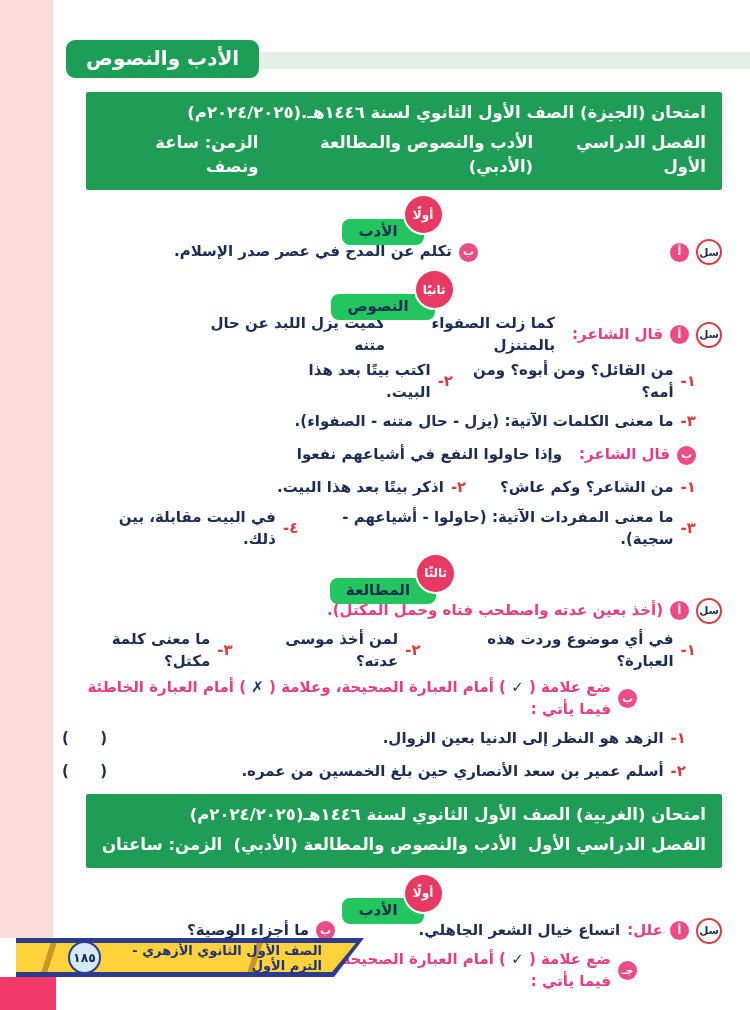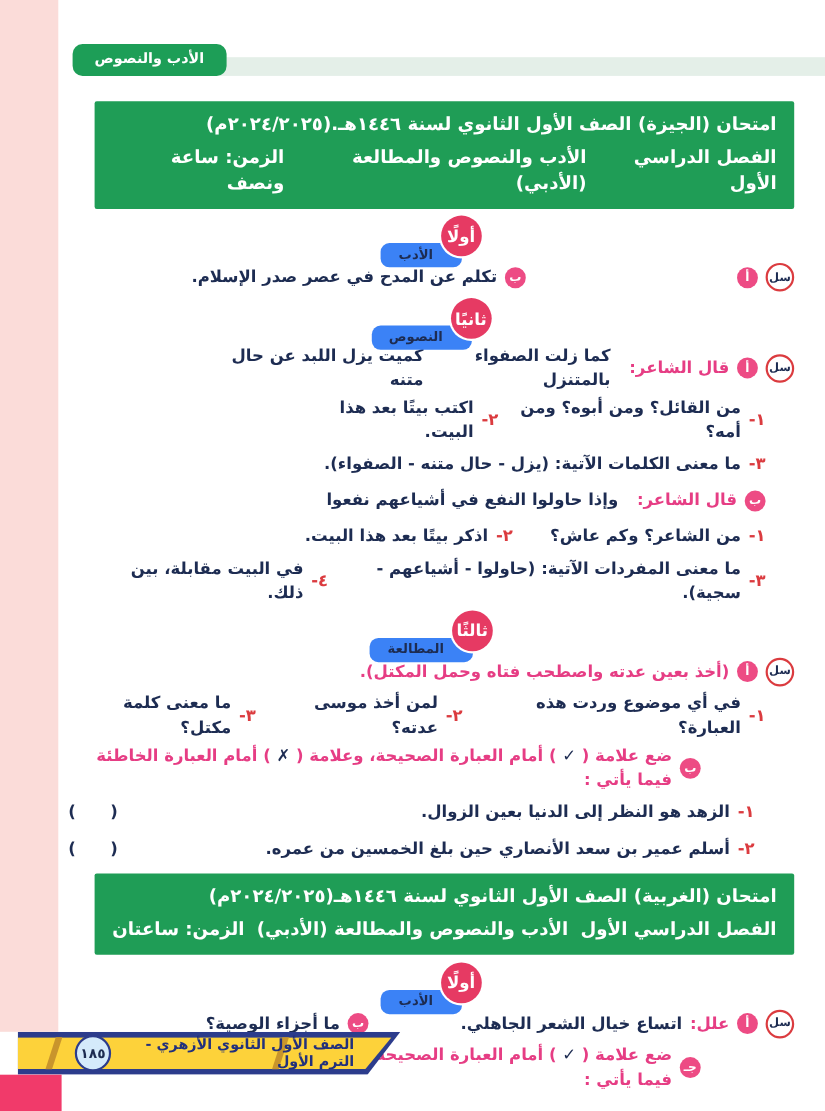--- a/index.html
+++ b/index.html
@@ -3,33 +3,33 @@
 <meta charset="utf-8">
 <style>
   html,body{margin:0;padding:0;background:#ffffff;}
   .page{position:relative;width:750px;height:1010px;background:#ffffff;overflow:hidden;
         font-family:"DejaVu Sans","Liberation Sans",sans-serif;direction:rtl;}
   
   .side-strip{position:absolute;left:0;top:0;width:53px;height:938px;background:#fbdcd9;}
   .crimson-block{position:absolute;left:0;top:977px;width:56px;height:33px;background:#f13a6a;}
   .top-band{position:absolute;top:52px;left:90px;right:0;height:17px;background:#e4efe8;}
   .chapter-tab{position:absolute;top:40px;left:66px;background:#1d9e57;color:#fff;
-      border-radius:9px;padding:6px 20px 8px;font-weight:bold;font-size:13px;z-index:2;}
+      border-radius:9px;padding:6px 20px 8px;font-weight:bold;font-size:20px;z-index:2;}
   
   .content{position:absolute;top:92px;right:28px;left:62px;color:#1d2c52;}
   .exam-header{background:#1f9d56;color:#fff;font-weight:bold;font-size:16.5px;
       padding:9px 16px 11px;margin:0 0 6px 24px;border-radius:2px;line-height:1.45;}
   .exam-header .line1{text-align:right;margin-bottom:6px;}
   .exam-header .line2{display:flex;justify-content:space-between;}
   
   .section-badge{display:flex;justify-content:center;align-items:center;margin:4px 0;height:38px;}
   .badge-circle{width:37px;height:37px;border-radius:50%;background:#e63a63;color:#fff;
-      font-size:15px;font-weight:bold;display:flex;align-items:center;justify-content:center;
+      font-size:12px;font-weight:bold;display:flex;align-items:center;justify-content:center;
       z-index:2;box-shadow:0 0 0 2px #fff;}
-  .badge-pill{background:#3b82f6;color:#1d2c52;font-weight:bold;font-size:12px;
+  .badge-pill{background:#22c55e;color:#1d2c52;font-weight:bold;font-size:15px;
       padding:3px 26px 5px 16px;border-radius:8px;margin-right:-19px;z-index:1;margin-top:35px;}
   
   .qrow{display:flex;align-items:center;gap:7px;margin:4px 0;font-size:15px;font-weight:bold;
       color:#1d2c52;line-height:1.45;min-height:29px;}
   .grp{display:flex;align-items:center;gap:7px;}
   .spread{justify-content:space-between;}
   .marker{width:26px;height:26px;border-radius:50%;border:2.5px solid #db3b3f;background:#fff;
       color:#1d2c52;display:flex;align-items:center;justify-content:center;font-size:10.5px;
       font-weight:bold;flex-shrink:0;box-sizing:border-box;}
   .letter{width:19px;height:19px;border-radius:50%;background:#ed4b84;color:#fff;font-size:11px;

